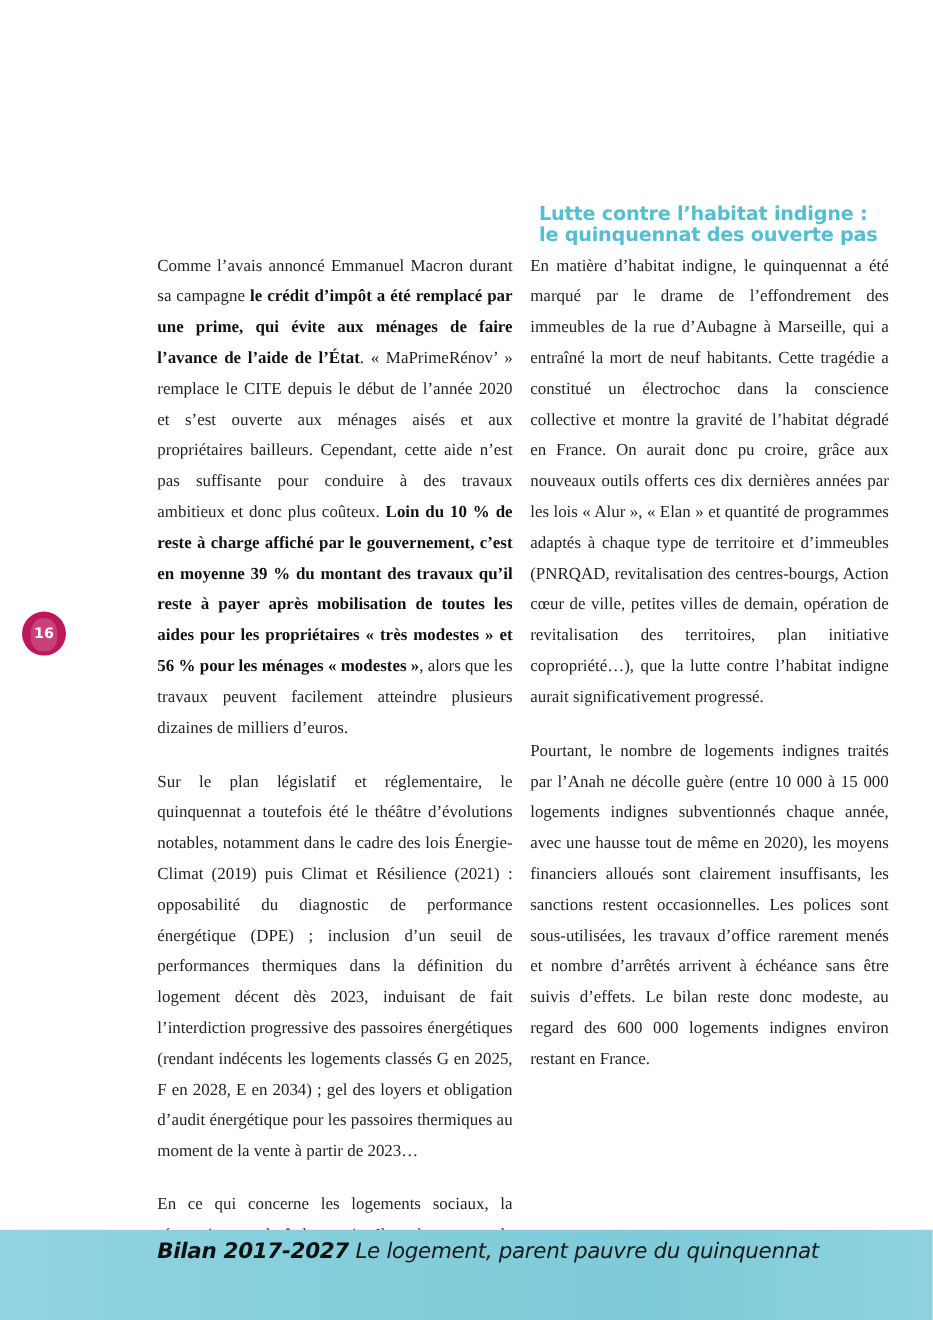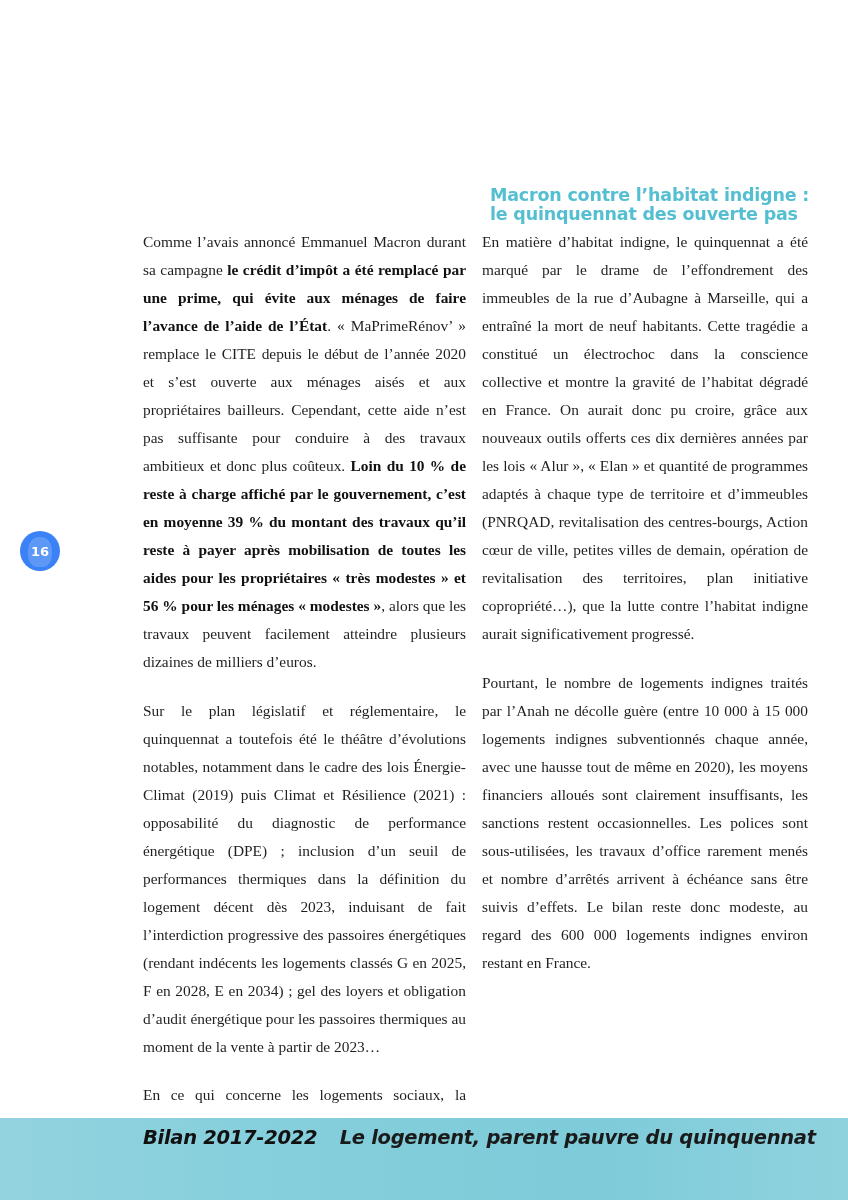--- a/index.html
+++ b/index.html
@@ -23,22 +23,22 @@
     #col-left { left: 143px; top: 228px; width: 323px; }
     #col-right { left: 482px; top: 228px; width: 326px; }
     #section-heading {
       position: absolute; left: 490px; top: 186px; width: 330px;
       font-family: "DejaVu Sans", "Liberation Sans", sans-serif;
       font-weight: bold; font-size: 17.5px; line-height: 19px;
       color: #55bfd2; letter-spacing: -0.2px;
       margin: 0;
     }
     #page-badge {
-      position: absolute; left: 20px; top: 531px; width: 40px; height: 40px;
-      border-radius: 50%; background: #3b82f6;
+      position: absolute; left: 20px; top: 556px; width: 40px; height: 40px;
+      border-radius: 50%; background: #be185d;
       display: flex; align-items: center; justify-content: center;
       overflow: hidden;
     }
     #page-badge .face {
       position: absolute; left: 8px; top: 6px; width: 24px; height: 30px;
       border-radius: 45% 45% 40% 40%;
       background: rgba(255,255,255,0.18);
     }
     #page-number {
       position: relative; color: #ffffff;
@@ -49,41 +49,41 @@
       position: absolute; left: 0; top: 1118px; width: 848px; height: 82px;
       background: linear-gradient(90deg, #93d3df 0%, #86cfdc 30%, #7ecbd9 70%, #8fd2de 100%);
     }
     #footer-title {
       position: absolute; left: 143px; top: 8px;
       font-family: "DejaVu Sans", "Liberation Sans", sans-serif;
       font-style: italic; font-size: 19.5px; color: #111;
       white-space: nowrap; letter-spacing: -0.3px;
     }
     #footer-title .strong { font-weight: bold; }
-    #footer-title .light { font-weight: bold; color: #1a1a1a; margin-left: 16px; }
+    #footer-title .light { font-weight: normal; color: #1a1a1a; }
   </style>
 </head>
 <body>
 
 <div id="page-badge">
   <div class="face"></div>
   <span id="page-number">16</span>
 </div>
 
 <div id="col-left" class="col">
   <p><span>Comme l’avais annoncé Emmanuel Macron durant sa campagne </span><b>le crédit d’impôt a été remplacé par une prime, qui évite aux ménages de faire l’avance de l’aide de l’État</b><span>. « MaPrimeRénov’ » remplace le CITE depuis le début de l’année 2020 et s’est ouverte aux ménages aisés et aux propriétaires bailleurs. Cependant, cette aide n’est pas suffisante pour conduire à des travaux ambitieux et donc plus coûteux. </span><b>Loin du 10 % de reste à charge affiché par le gouvernement, c’est en moyenne 39 % du montant des travaux qu’il reste à payer après mobilisation de toutes les aides pour les propriétaires « très modestes » et 56 % pour les ménages « modestes »</b><span>, alors que les travaux peuvent facilement atteindre plusieurs dizaines de milliers d’euros.</span></p>
   <p>Sur le plan législatif et réglementaire, le quinquennat a toutefois été le théâtre d’évolutions notables, notamment dans le cadre des lois Énergie-Climat (2019) puis Climat et Résilience (2021) : opposabilité du diagnostic de performance énergétique (DPE) ; inclusion d’un seuil de performances thermiques dans la définition du logement décent dès 2023, induisant de fait l’interdiction progressive des passoires énergétiques (rendant indécents les logements classés G en 2025, F en 2028, E en 2034) ; gel des loyers et obligation d’audit énergétique pour les passoires thermiques au moment de la vente à partir de 2023…</p>
   <p>En ce qui concerne les logements sociaux, la rénovation va plutôt bon train. Il est à noter que le plan de relance a dédié 500 millions d’euros à la rénovation des logements sociaux, à l’appui de programmes de rénovations à grande échelle. Cette aide marque le retour bienvenu des crédits d’État pour la rénovation des logements sociaux, pour la première fois depuis la fin de la Palulos il y a plus de 10 ans.</p>
 </div>
 
 <h2 id="section-heading">
-  <span>Macron contre l’habitat indigne :</span><br>
+  <span>Lutte contre l’habitat indigne :</span><br>
   <span>le quinquennat des ouverte pas</span>
 </h2>
 
 <div id="col-right" class="col">
   <p>En matière d’habitat indigne, le quinquennat a été marqué par le drame de l’effondrement des immeubles de la rue d’Aubagne à Marseille, qui a entraîné la mort de neuf habitants. Cette tragédie a constitué un électrochoc dans la conscience collective et montre la gravité de l’habitat dégradé en France. On aurait donc pu croire, grâce aux nouveaux outils offerts ces dix dernières années par les lois « Alur », « Elan » et quantité de programmes adaptés à chaque type de territoire et d’immeubles (PNRQAD, revitalisation des centres-bourgs, Action cœur de ville, petites villes de demain, opération de revitalisation des territoires, plan initiative copropriété…), que la lutte contre l’habitat indigne aurait significativement progressé.</p>
   <p>Pourtant, le nombre de logements indignes traités par l’Anah ne décolle guère (entre 10 000 à 15 000 logements indignes subventionnés chaque année, avec une hausse tout de même en 2020), les moyens financiers alloués sont clairement insuffisants, les sanctions restent occasionnelles. Les polices sont sous-utilisées, les travaux d’office rarement menés et nombre d’arrêtés arrivent à échéance sans être suivis d’effets. Le bilan reste donc modeste, au regard des 600 000 logements indignes environ restant en France.</p>
 </div>
 
 <div id="footer">
-  <div id="footer-title"><span class="strong">Bilan 2017-2022</span><span class="light"> Le logement, parent pauvre du quinquennat</span></div>
+  <div id="footer-title"><span class="strong">Bilan 2017-2027</span><span class="light"> Le logement, parent pauvre du quinquennat</span></div>
 </div>
 
 </body></html>

